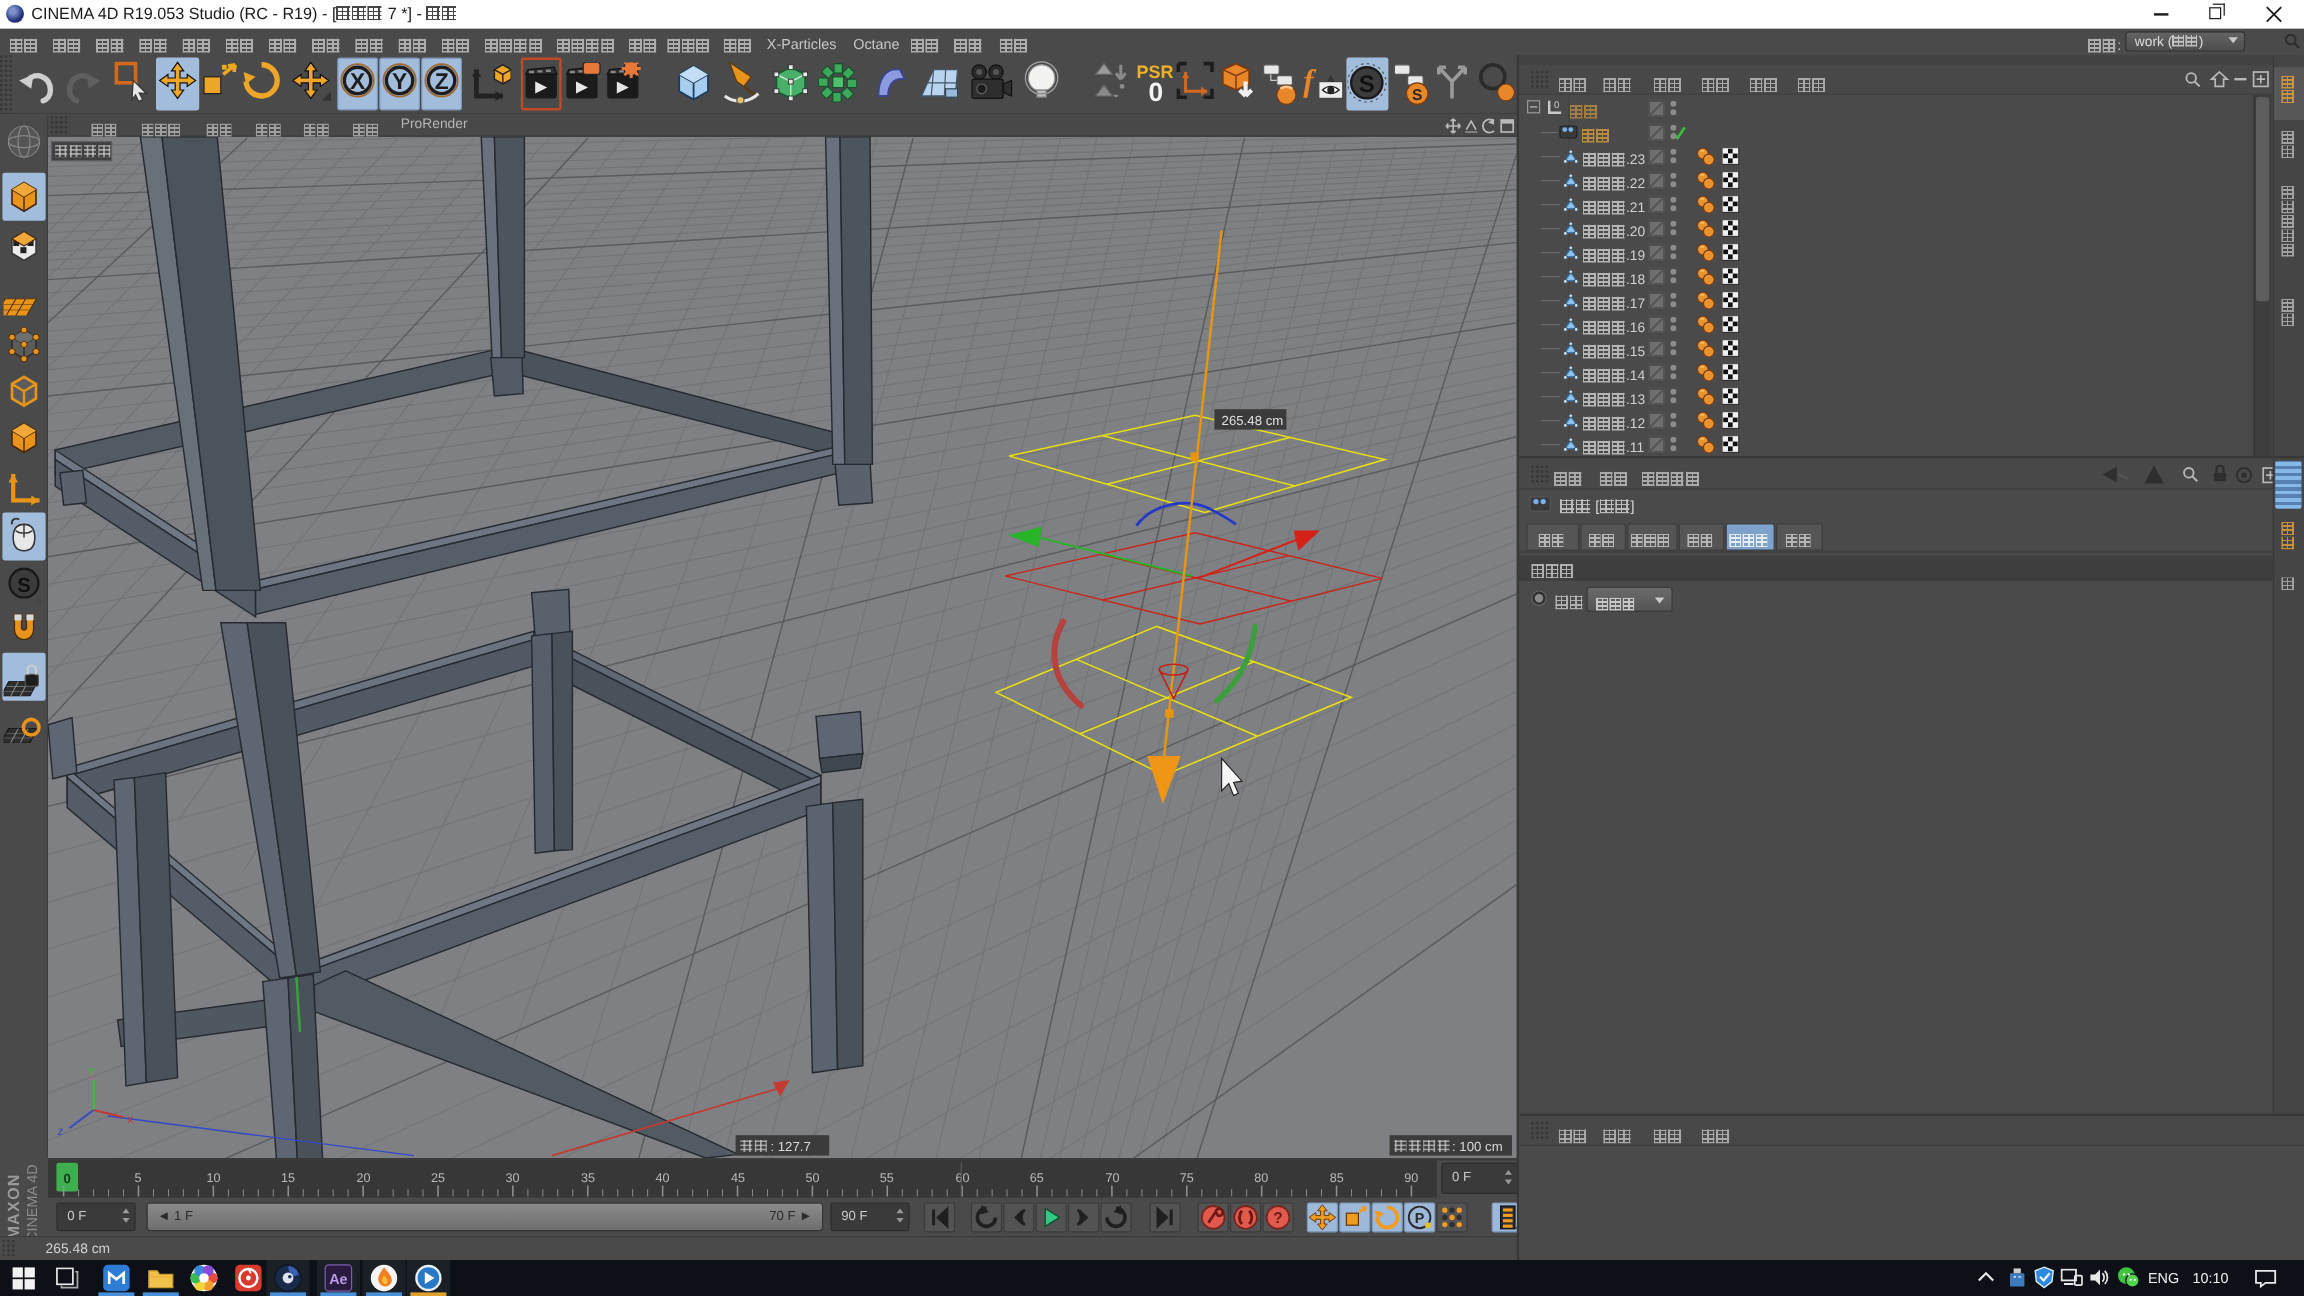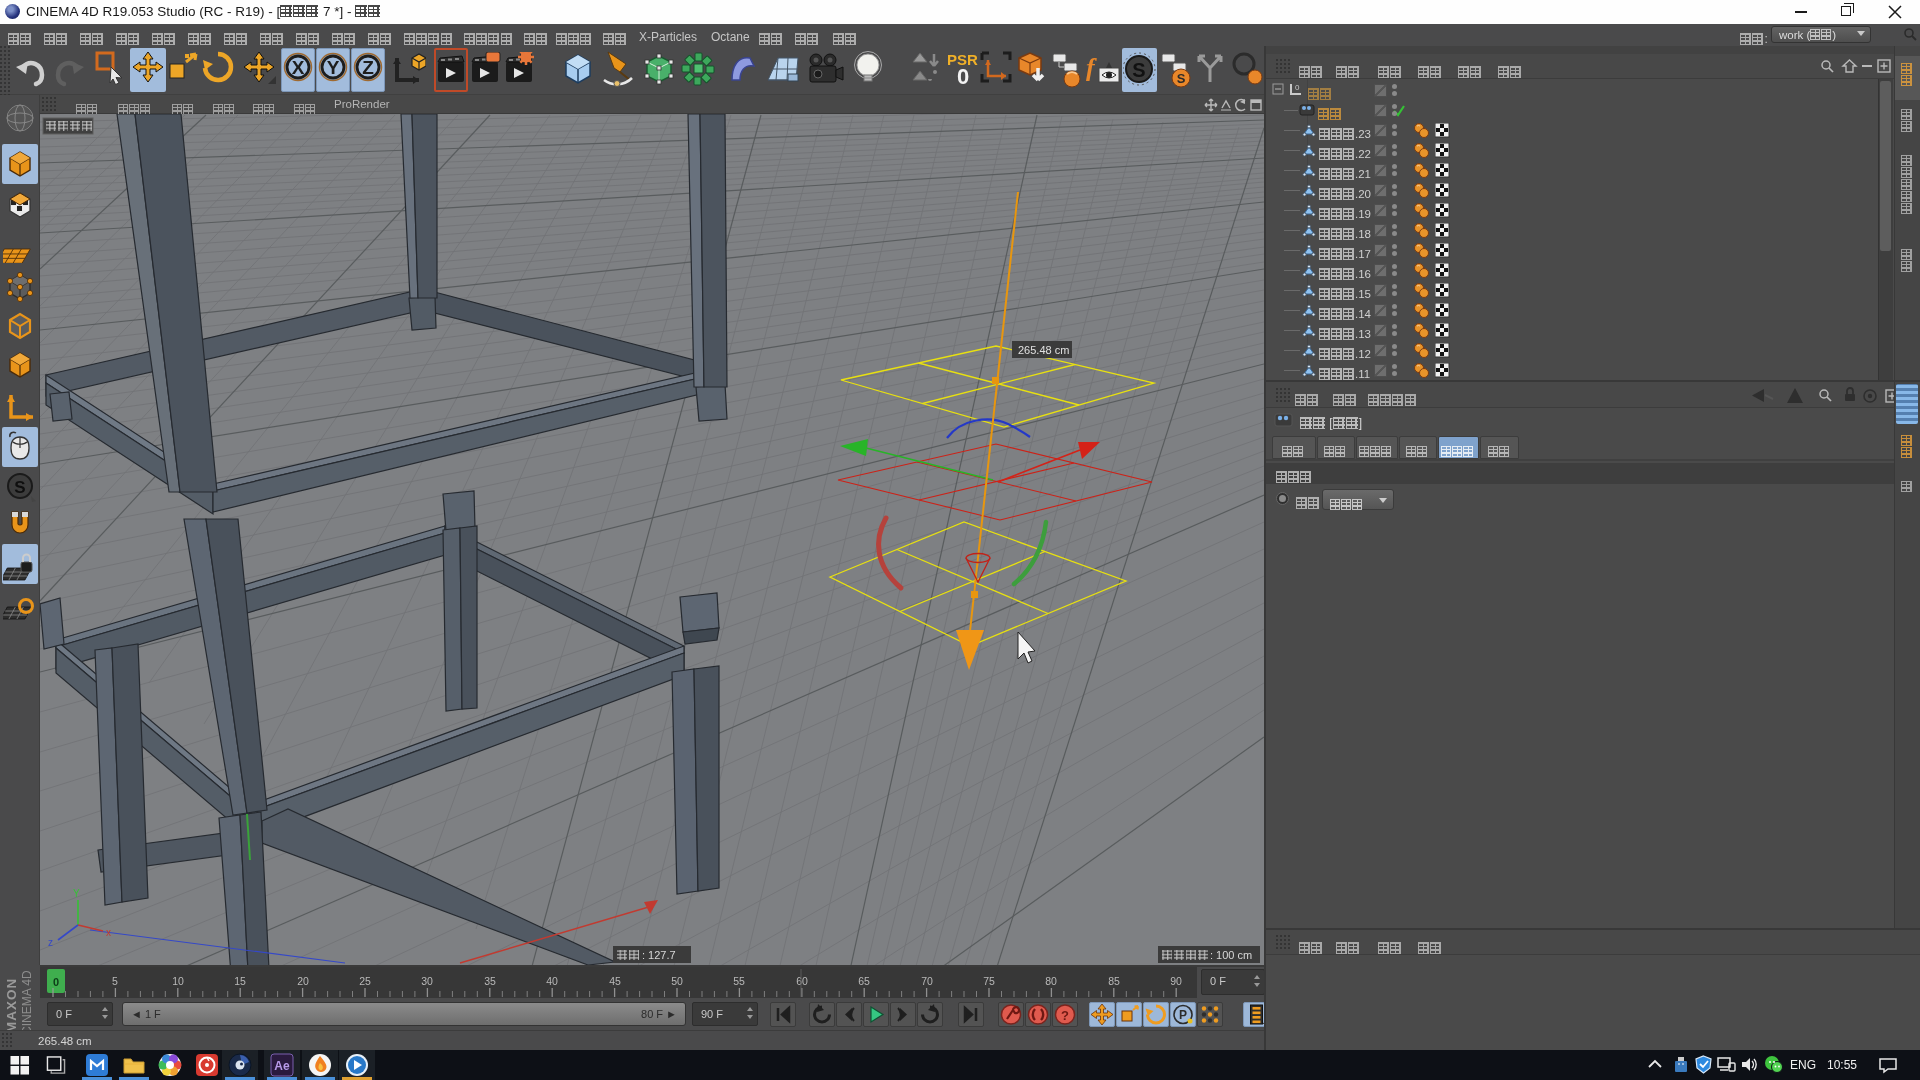--- a/index.html
+++ b/index.html
@@ -710,21 +710,21 @@
       <line x1="1123.7" y1="24" x2="1123.7" y2="30" stroke="#9a9a9a" stroke-width="0.8"></line>
       <line x1="1136.2" y1="21" x2="1136.2" y2="30" stroke="#9a9a9a" stroke-width="1.3"></line>
     </g>
     <line x1="761" y1="2" x2="761" y2="30" stroke="#5a5a5a"></line>
   </svg>
 <div style="position:absolute;left:1201px;top:969px;width:64px;height:26px;background:#3a3a3a;border:1px solid #2d2d2d;border-radius:2px;color:#c9c9c9;font-size:11px;padding:5px 0 0 8px;">0 F<span style="position:absolute;right:4px;top:5px;width:0;height:0;border-left:3.5px solid transparent;border-right:3.5px solid transparent;border-bottom:4.5px solid #999"></span><span style="position:absolute;right:4px;top:13px;width:0;height:0;border-left:3.5px solid transparent;border-right:3.5px solid transparent;border-top:4.5px solid #999"></span></div>
 <div style="position:absolute;left:40px;top:998px;width:1224px;height:32px;background:#4a4a4b;"></div>
 <div style="position:absolute;left:47px;top:1002px;width:66px;height:24px;background:#3a3a3a;border:1px solid #2d2d2d;border-radius:2px;color:#c9c9c9;font-size:11px;padding:5px 0 0 8px;">0 F<span style="position:absolute;right:4px;top:4px;width:0;height:0;border-left:3.5px solid transparent;border-right:3.5px solid transparent;border-bottom:4.5px solid #999"></span><span style="position:absolute;right:4px;top:12px;width:0;height:0;border-left:3.5px solid transparent;border-right:3.5px solid transparent;border-top:4.5px solid #999"></span></div>
 <div style="position:absolute;left:122px;top:1002px;width:564px;height:24px;background:linear-gradient(#8b8b8b,#6e6e6e);border:1px solid #333;border-radius:3px;color:#2b2b2b;font-size:11px;padding:5px 8px 0 8px;">
     <span style="float:left">◄ 1 F</span>
-    <span style="float:right">80 F ►</span>
+    <span style="float:right">70 F ►</span>
   </div>
 <div style="position:absolute;left:692px;top:1002px;width:66px;height:24px;background:#3a3a3a;border:1px solid #2d2d2d;border-radius:2px;color:#c9c9c9;font-size:11px;padding:5px 0 0 8px;">90 F<span style="position:absolute;right:4px;top:4px;width:0;height:0;border-left:3.5px solid transparent;border-right:3.5px solid transparent;border-bottom:4.5px solid #999"></span><span style="position:absolute;right:4px;top:12px;width:0;height:0;border-left:3.5px solid transparent;border-right:3.5px solid transparent;border-top:4.5px solid #999"></span></div>
 <div style="position:absolute;left:770px;top:1002px;width:26px;height:25px;background:#535353;border:1px solid #3b3b3b;border-radius:2px;"></div>
 <svg style="position:absolute;left:770px;top:1002px;width:26px;height:25px;" viewBox="0 0 26 25">
     <path d="M8 6 L8 19 M19 6 L12 12.5 L19 19 Z" stroke="#1f1f1f" stroke-width="2.5" fill="#1f1f1f"></path>
   </svg>
 <div style="position:absolute;left:809px;top:1002px;width:26px;height:25px;background:#535353;border:1px solid #3b3b3b;border-radius:2px;"></div>
 <svg style="position:absolute;left:809px;top:1002px;width:26px;height:25px;" viewBox="0 0 26 25">
     <path d="M13 5 A7.5 7.5 0 1 0 20.5 12.5" stroke="#1f1f1f" stroke-width="3" fill="none"></path>
     <path d="M9 2 L15 8 L8 10 Z" fill="#1f1f1f"></path>
@@ -1415,15 +1415,15 @@
   </svg>
 <svg style="position:absolute;left:1764px;top:1055px;width:19px;height:19px;" viewBox="0 0 19 19">
     <circle cx="8" cy="8" r="7" fill="#3ec43e"></circle>
     <circle cx="13" cy="12" r="5.5" fill="#52d452" stroke="#0d1016"></circle>
     <circle cx="6" cy="7" r="1" fill="#fff"></circle>
     <circle cx="10" cy="7" r="1" fill="#fff"></circle>
     <circle cx="11.5" cy="11.5" r=".9" fill="#fff"></circle>
     <circle cx="15" cy="11.5" r=".9" fill="#fff"></circle>
   </svg>
 <div style="position:absolute;left:1790px;top:1058px;font-size:12px;color:#f0f0f0;">ENG</div>
-<div style="position:absolute;left:1827px;top:1058px;font-size:12px;color:#f0f0f0;">10:55</div>
+<div style="position:absolute;left:1827px;top:1058px;font-size:12px;color:#f0f0f0;">10:10</div>
 <svg style="position:absolute;left:1878px;top:1056px;width:20px;height:18px;" viewBox="0 0 20 18">
     <path d="M2 3 L18 3 L18 13 L10 13 L6 16 L6 13 L2 13 Z" fill="none" stroke="#e8e8e8" stroke-width="1.5"></path>
   </svg>
 </body></html>

